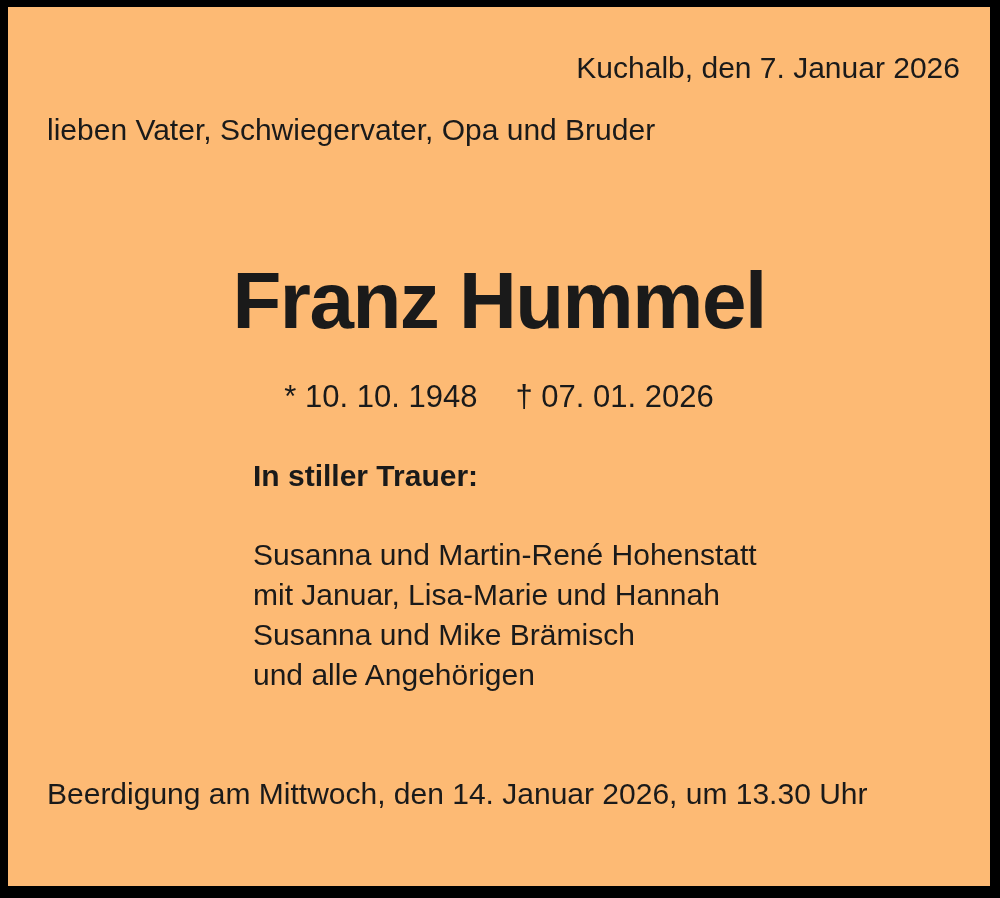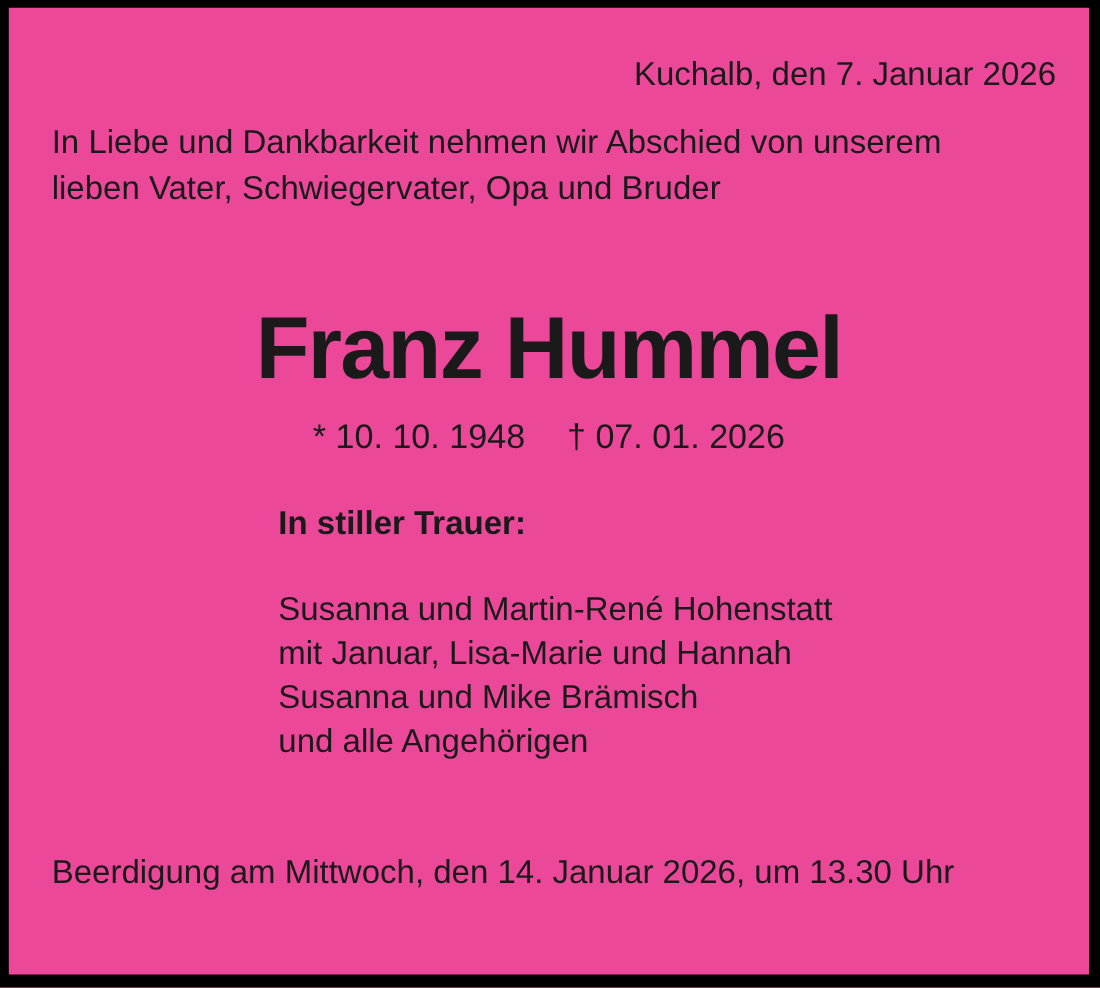--- a/index.html
+++ b/index.html
@@ -5,21 +5,21 @@
   html, body {
     margin: 0;
     padding: 0;
     background: #ffffff;
   }
   .page {
     position: relative;
     width: 1000px;
     height: 898px;
     box-sizing: border-box;
-    background: #ec4899;
+    background: #fdba74;
     border-style: solid;
     border-color: #000000;
     border-width: 7px 10px 12px 8px;
     font-family: "Liberation Sans", sans-serif;
     color: #1a1a1a;
     overflow: hidden;
   }
   .dateline {
     position: absolute;
     top: 44px;
@@ -31,21 +31,21 @@
     position: absolute;
     left: 39px;
     top: 102px;
     font-size: 30px;
     line-height: 42px;
     white-space: nowrap;
   }
   .deceased-name {
     position: absolute;
     left: 0;
-    top: 264px;
+    top: 248px;
     width: 100%;
     text-align: center;
     font-size: 80px;
     font-weight: bold;
     letter-spacing: -1.5px;
     white-space: nowrap;
   }
   .dates {
     position: absolute;
     left: 0;
@@ -84,21 +84,20 @@
   }
 </style>
 </head>
 <body>
 
 <div class="page">
 
   <div class="dateline">Kuchalb, den 7. Januar 2026</div>
 
   <div class="intro">
-    <div>In Liebe und Dankbarkeit nehmen wir Abschied von unserem</div>
     <div>lieben Vater, Schwiegervater, Opa und Bruder</div>
   </div>
 
   <div class="deceased-name">Franz Hummel</div>
 
   <div class="dates">
     <span class="birth">* 10. 10. 1948</span><span class="death">† 07. 01. 2026</span>
   </div>
 
   <div class="mourning-heading">In stiller Trauer:</div>

